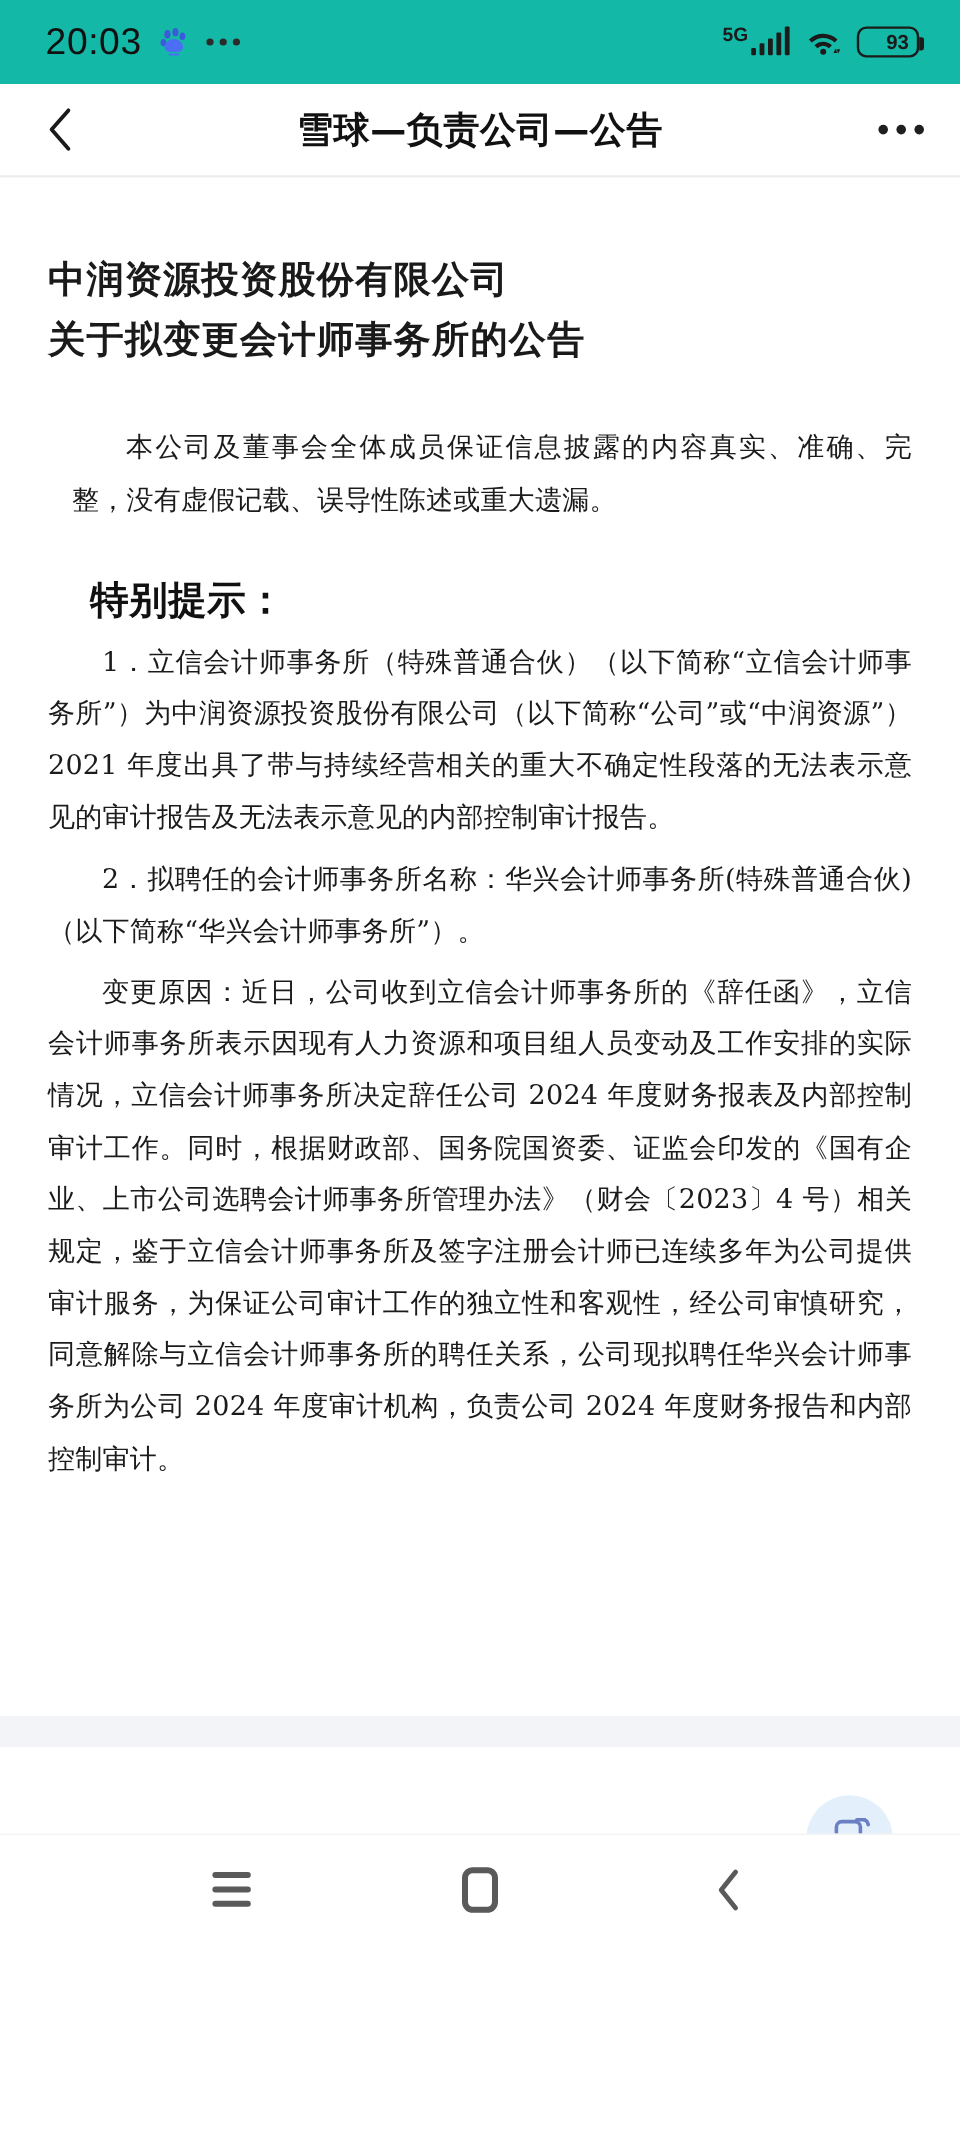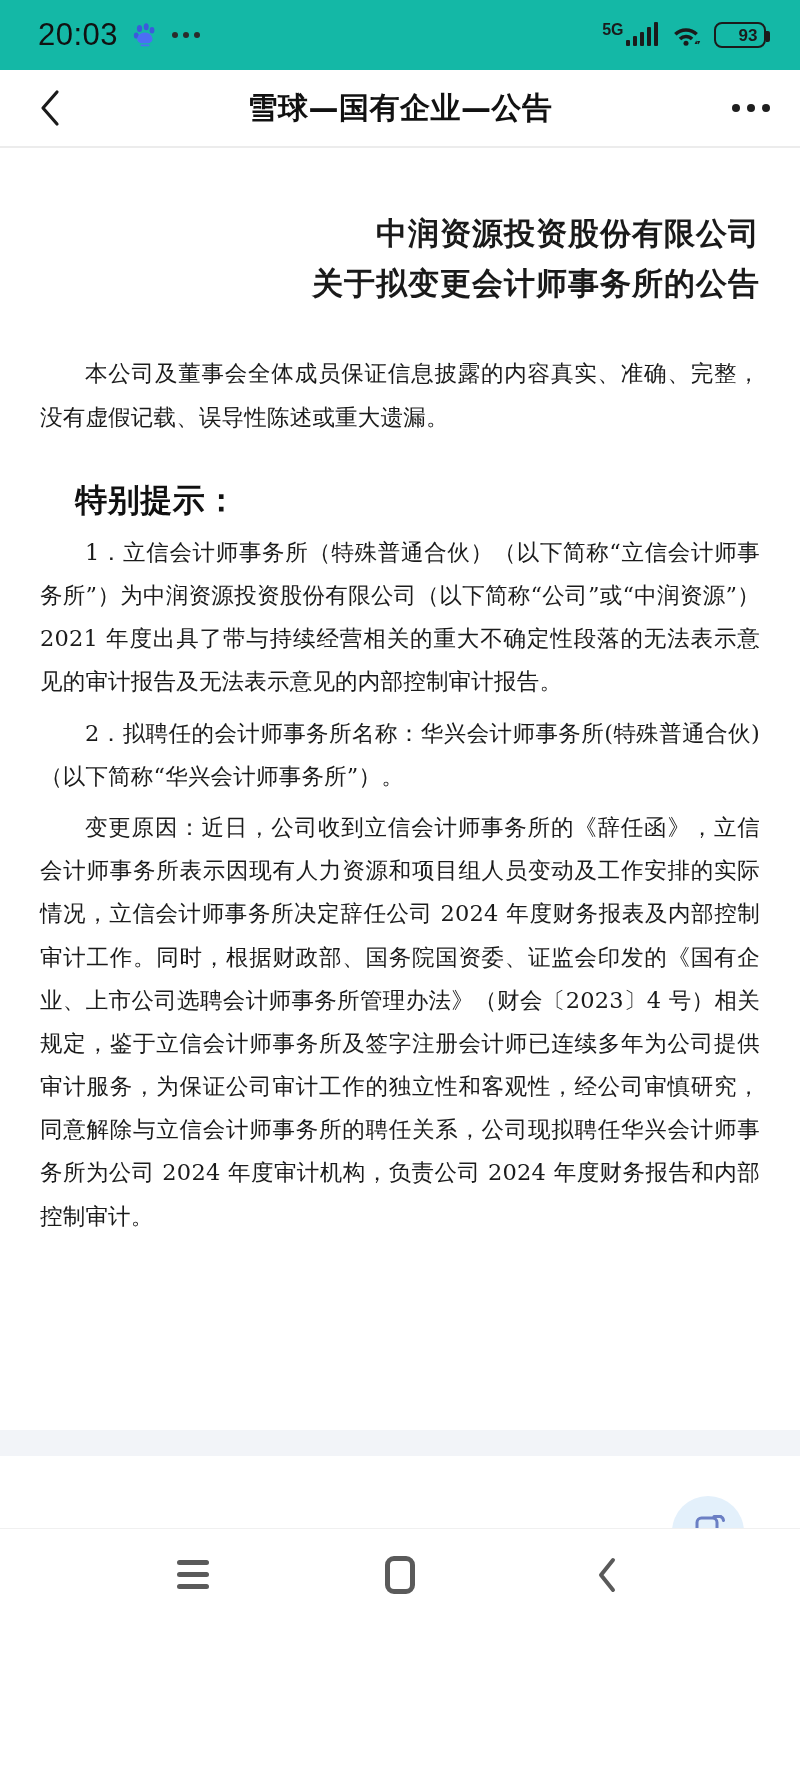--- a/index.html
+++ b/index.html
@@ -63,21 +63,21 @@
   .appbar-sep{ height:2px; width:100%; background:#ececec; }
 
   
   .doc{
     width:100%; height:1472px;
     background:#ffffff;
     position:relative; overflow:hidden;
   }
   .doc-inner{ padding:60px 40px 0 40px; }
   .doc-title{
-    text-align:right;
+    text-align:left;
     font-family:"DejaVu Serif", serif;
     font-weight:700;
     font-size:31px;
     color:#1a1a1a;
     line-height:1.62;
     letter-spacing:1px;
   }
   .doc-p{
     font-family:"DejaVu Serif", serif;
     font-size:22.5px;
@@ -182,36 +182,36 @@
     </span>
   </div>
 </div>
 
 <div class="appbar">
   <div class="back-chevron">
     <svg width="22" height="38" viewBox="0 0 22 38">
       <path d="M18 3L4 19l14 16" stroke="#1b1b1b" stroke-width="3.2" fill="none" stroke-linecap="round" stroke-linejoin="round"></path>
     </svg>
   </div>
-  <div class="appbar-title">雪球—国有企业—公告</div>
+  <div class="appbar-title">雪球—负责公司—公告</div>
   <div class="appbar-more">
     <i></i>
       <i></i>
       <i></i>
   </div>
 </div>
 <div class="appbar-sep"></div>
 
 <div class="doc">
 
   <div class="doc-inner">
     <div class="doc-title">中润资源投资股份有限公司</div>
     <div class="doc-title">关于拟变更会计师事务所的公告</div>
 
-    <p class="doc-p indent" style="margin-top:44px;">本公司及董事会全体成员保证信息披露的内容真实、准确、完整，没有虚假记载、误导性陈述或重大遗漏。</p>
+    <p class="doc-p indent" style="margin-top:44px;margin-left:20px;">本公司及董事会全体成员保证信息披露的内容真实、准确、完整，没有虚假记载、误导性陈述或重大遗漏。</p>
 
     <div class="doc-h">特别提示：</div>
 
     <p class="doc-p indent tight">1．立信会计师事务所（特殊普通合伙）（以下简称“立信会计师事务所”）为中润资源投资股份有限公司（以下简称“公司”或“中润资源”）2021 年度出具了带与持续经营相关的重大不确定性段落的无法表示意见的审计报告及无法表示意见的内部控制审计报告。</p>
     <p class="doc-p indent tight">2．拟聘任的会计师事务所名称：华兴会计师事务所(特殊普通合伙)（以下简称“华兴会计师事务所”）。</p>
     <p class="doc-p indent tight">变更原因：近日，公司收到立信会计师事务所的《辞任函》，立信会计师事务所表示因现有人力资源和项目组人员变动及工作安排的实际情况，立信会计师事务所决定辞任公司 2024 年度财务报表及内部控制审计工作。同时，根据财政部、国务院国资委、证监会印发的《国有企业、上市公司选聘会计师事务所管理办法》（财会〔2023〕4 号）相关规定，鉴于立信会计师事务所及签字注册会计师已连续多年为公司提供审计服务，为保证公司审计工作的独立性和客观性，经公司审慎研究，同意解除与立信会计师事务所的聘任关系，公司现拟聘任华兴会计师事务所为公司 2024 年度审计机构，负责公司 2024 年度财务报告和内部控制审计。</p>
   </div>
 
   <div class="page-gap gap-a"></div>
 

